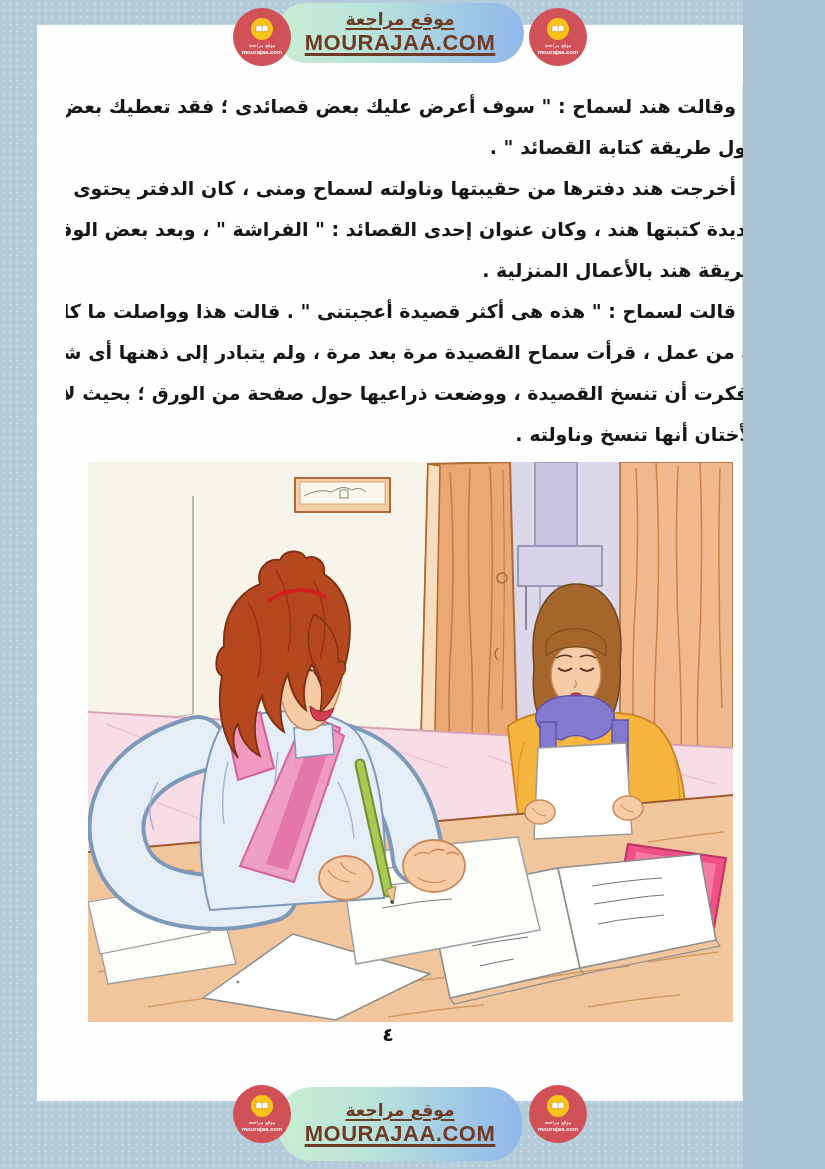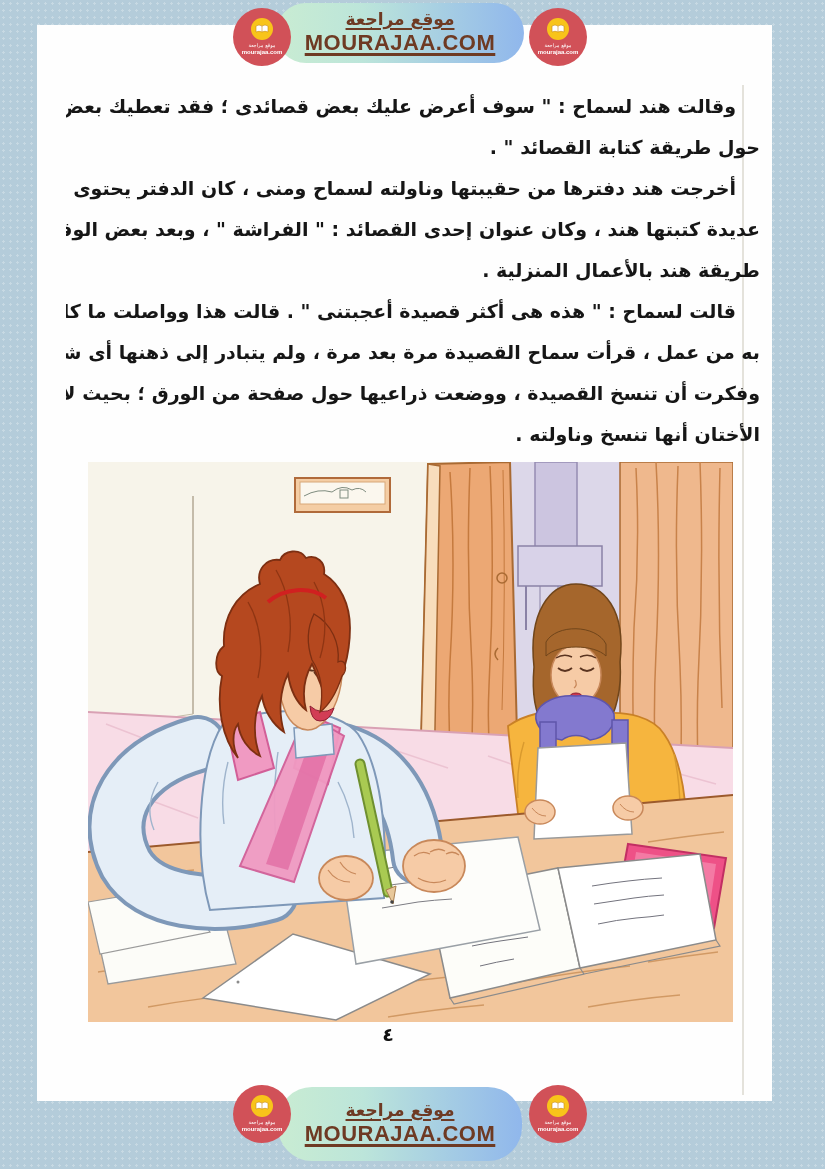--- a/index.html
+++ b/index.html
@@ -1,17 +1,17 @@
 <!DOCTYPE html>
 <html lang="ar"><head>
 <meta charset="utf-8">
 <style>
   html,body{margin:0;padding:0;}
   body{background:#a9c3d2;font-family:"DejaVu Sans",sans-serif;}
-  .canvas{position:relative;width:825px;height:1169px;overflow:hidden;
+  .canvas{position:relative;width:743px;height:1169px;overflow:hidden;
     background-color:#b4ccda;
     background-image:radial-gradient(rgba(255,255,255,.25) 1px, transparent 1.3px);
     background-size:7px 7px;}
   .paper{position:absolute;left:37px;top:25px;width:735px;height:1076px;background:#fefefe;}
   .crease{position:absolute;left:742px;top:85px;width:2px;height:1010px;background:#e4e2db;}
 
   
   .pill{position:absolute;display:flex;flex-direction:column;align-items:center;justify-content:center;
     border-radius:34px;background:linear-gradient(90deg,#c9ecd2 0%,#bce5da 35%,#90b7ec 100%);
     text-align:center;z-index:5;}

